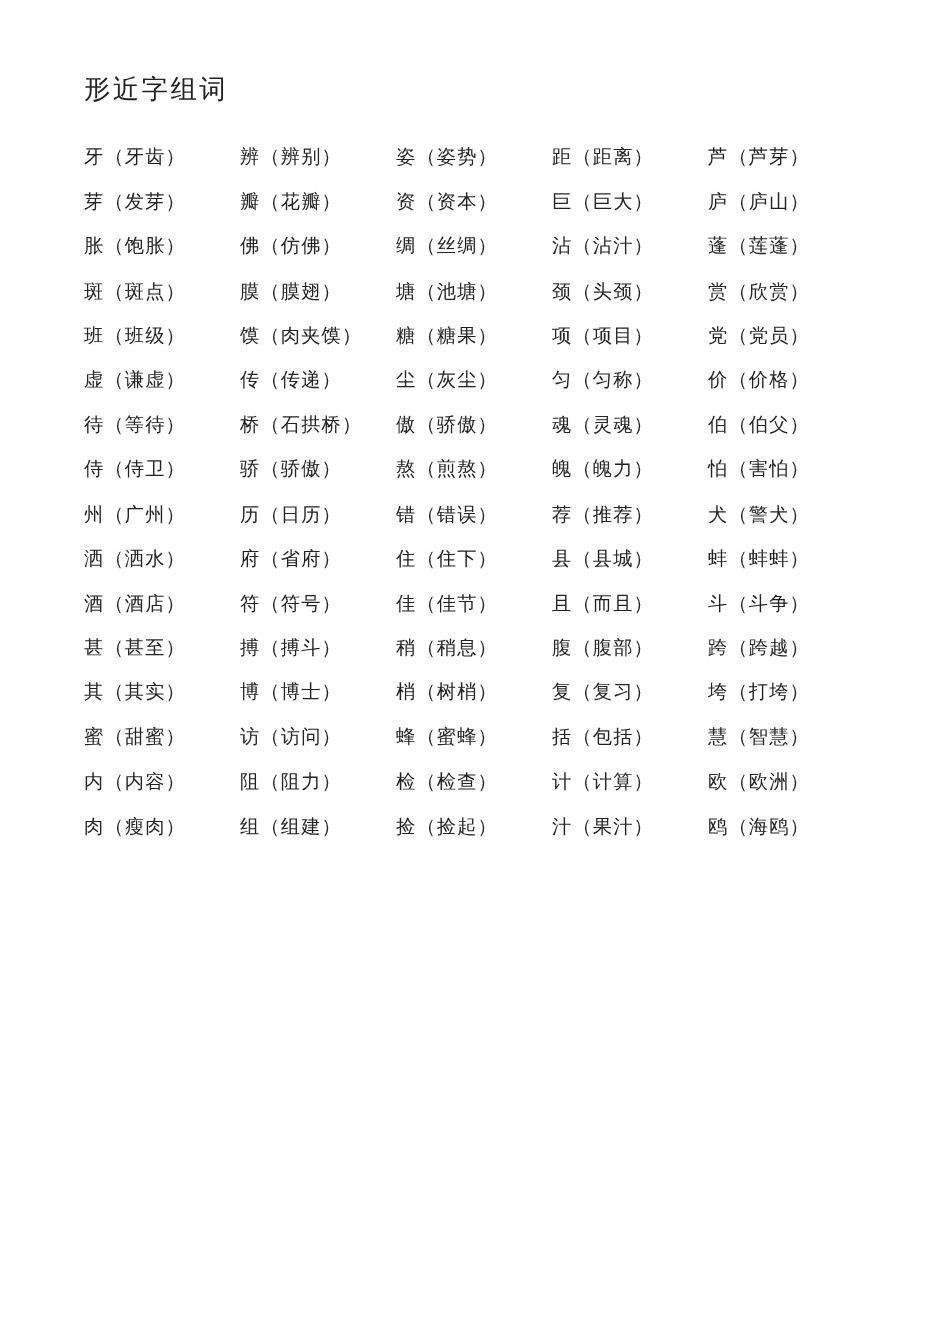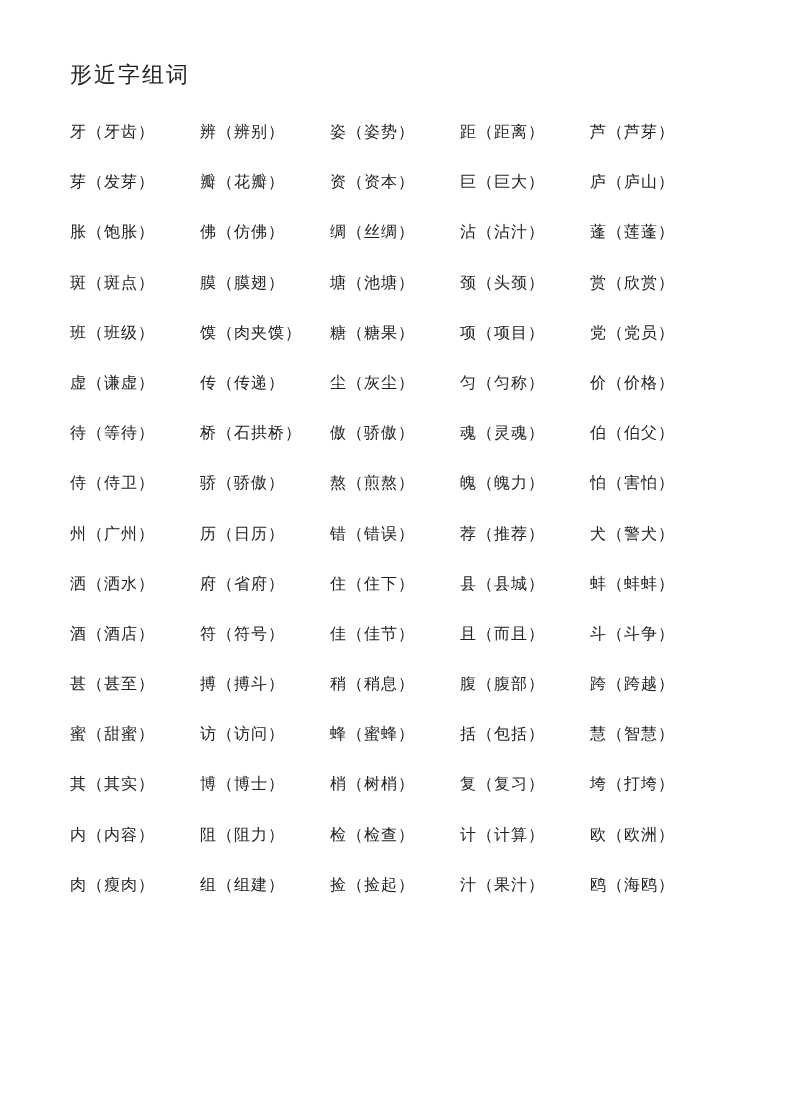--- a/index.html
+++ b/index.html
@@ -19,21 +19,21 @@
     }
     .title {
       font-size: 22px;
       font-weight: normal;
       margin-bottom: 28px;
       letter-spacing: 2px;
     }
     .grid {
       display: flex;
       flex-direction: column;
-      gap: 13px;
+      gap: 0;
     }
     .row {
       display: flex;
       flex-direction: row;
       align-items: baseline;
       margin-bottom: 10px;
       flex-wrap: nowrap;
     }
     .cell {
       font-size: 16px;
@@ -127,32 +127,32 @@
         <div class="cell">斗（斗争）</div>
       </div>
       <div class="row">
         <div class="cell">甚（甚至）</div>
         <div class="cell">搏（搏斗）</div>
         <div class="cell">稍（稍息）</div>
         <div class="cell">腹（腹部）</div>
         <div class="cell">跨（跨越）</div>
       </div>
       <div class="row">
+        <div class="cell">其（其实）</div>
+        <div class="cell">博（博士）</div>
+        <div class="cell">梢（树梢）</div>
+        <div class="cell">复（复习）</div>
+        <div class="cell">垮（打垮）</div>
+      </div>
+      <div class="row">
         <div class="cell">蜜（甜蜜）</div>
         <div class="cell">访（访问）</div>
         <div class="cell">蜂（蜜蜂）</div>
         <div class="cell">括（包括）</div>
         <div class="cell">慧（智慧）</div>
-      </div>
-      <div class="row">
-        <div class="cell">其（其实）</div>
-        <div class="cell">博（博士）</div>
-        <div class="cell">梢（树梢）</div>
-        <div class="cell">复（复习）</div>
-        <div class="cell">垮（打垮）</div>
       </div>
       <div class="row">
         <div class="cell">内（内容）</div>
         <div class="cell">阻（阻力）</div>
         <div class="cell">检（检查）</div>
         <div class="cell">计（计算）</div>
         <div class="cell">欧（欧洲）</div>
       </div>
       <div class="row">
         <div class="cell">肉（瘦肉）</div>

